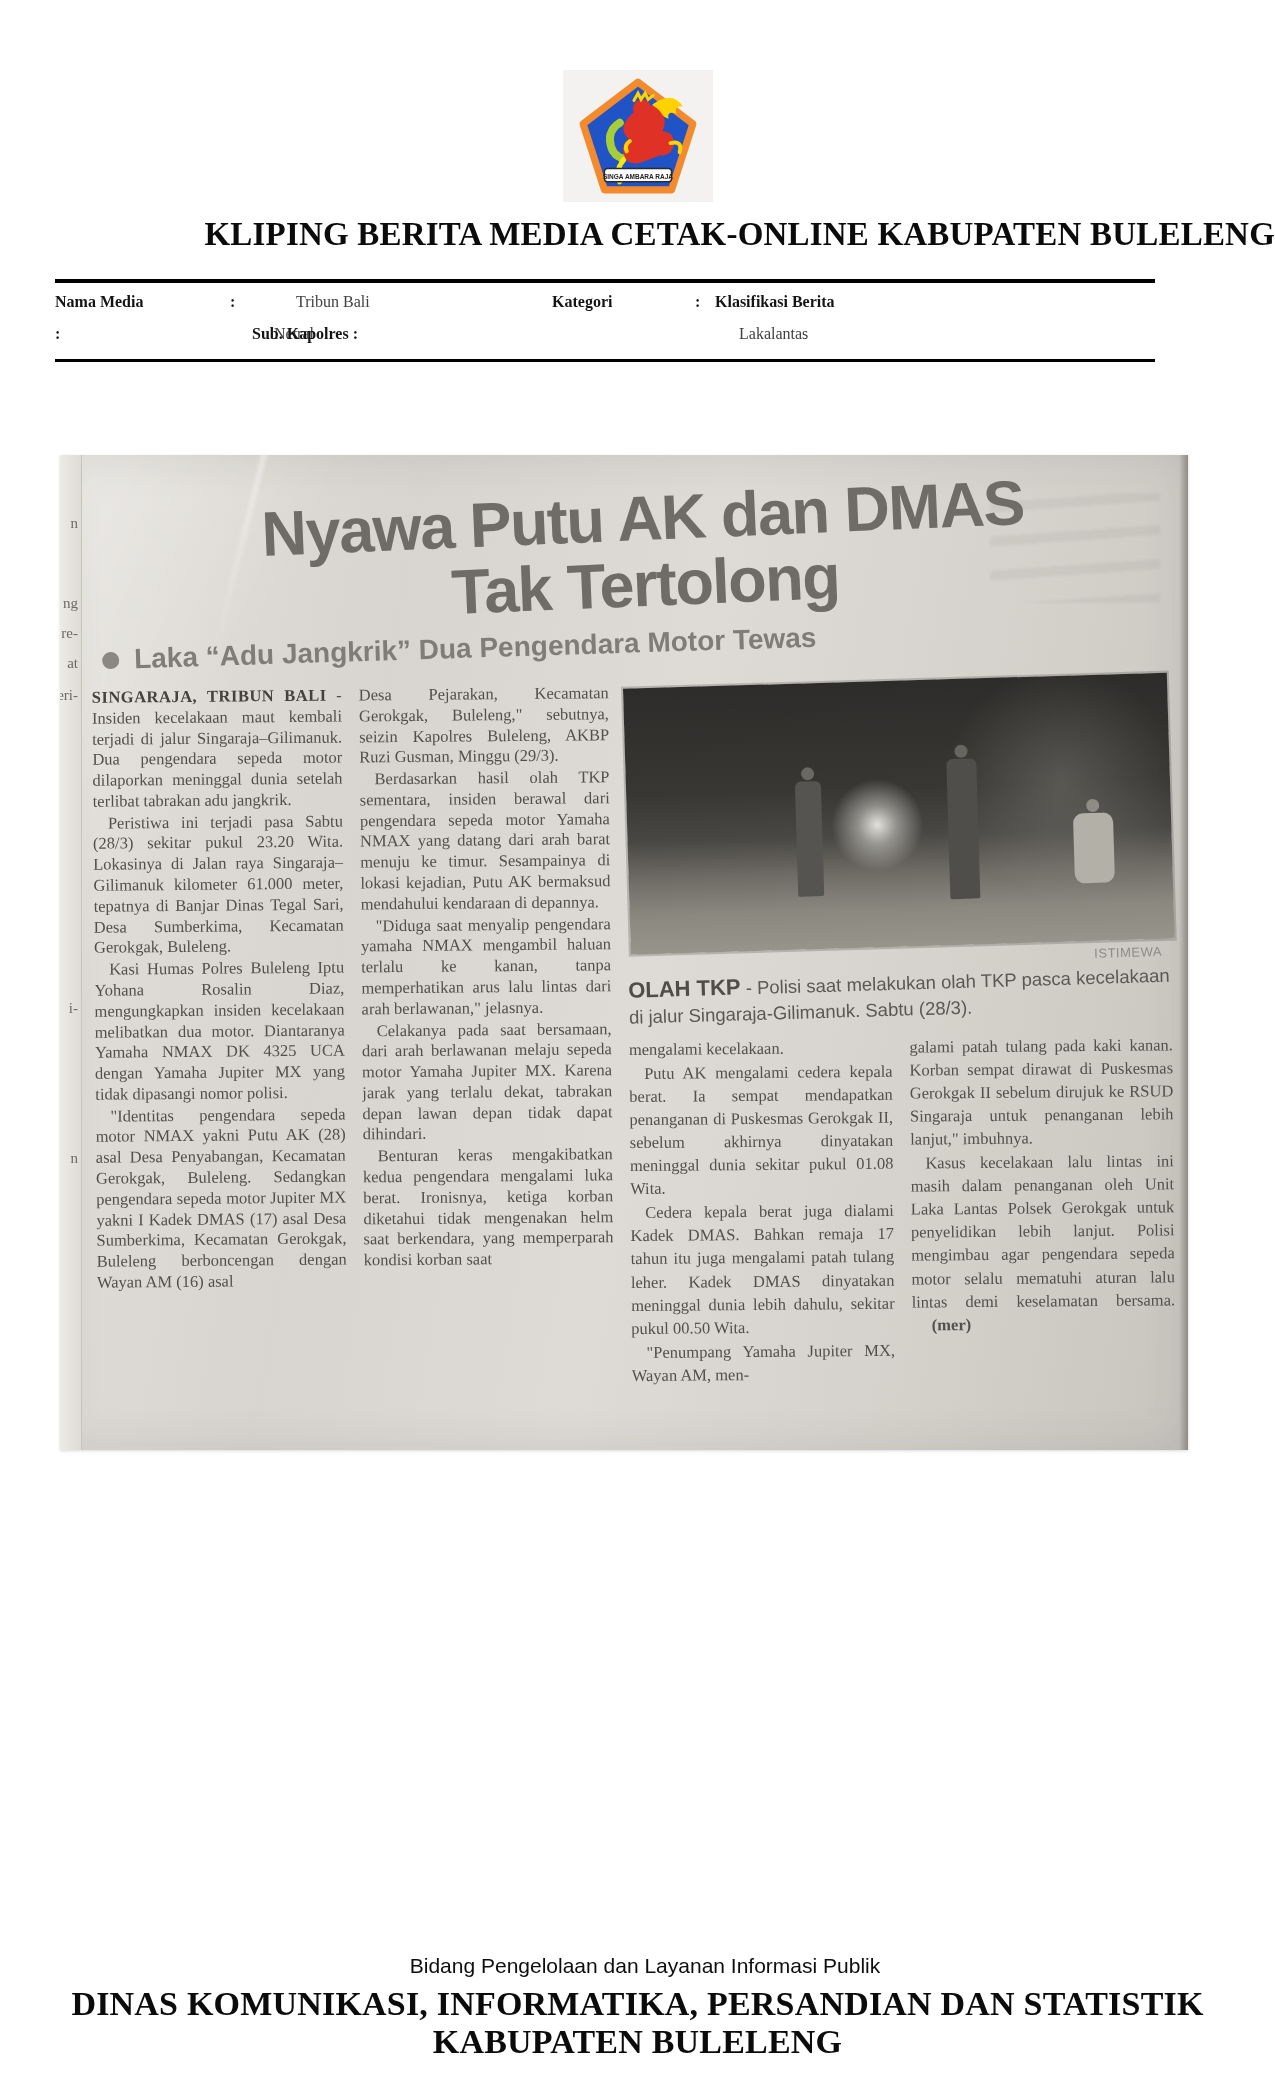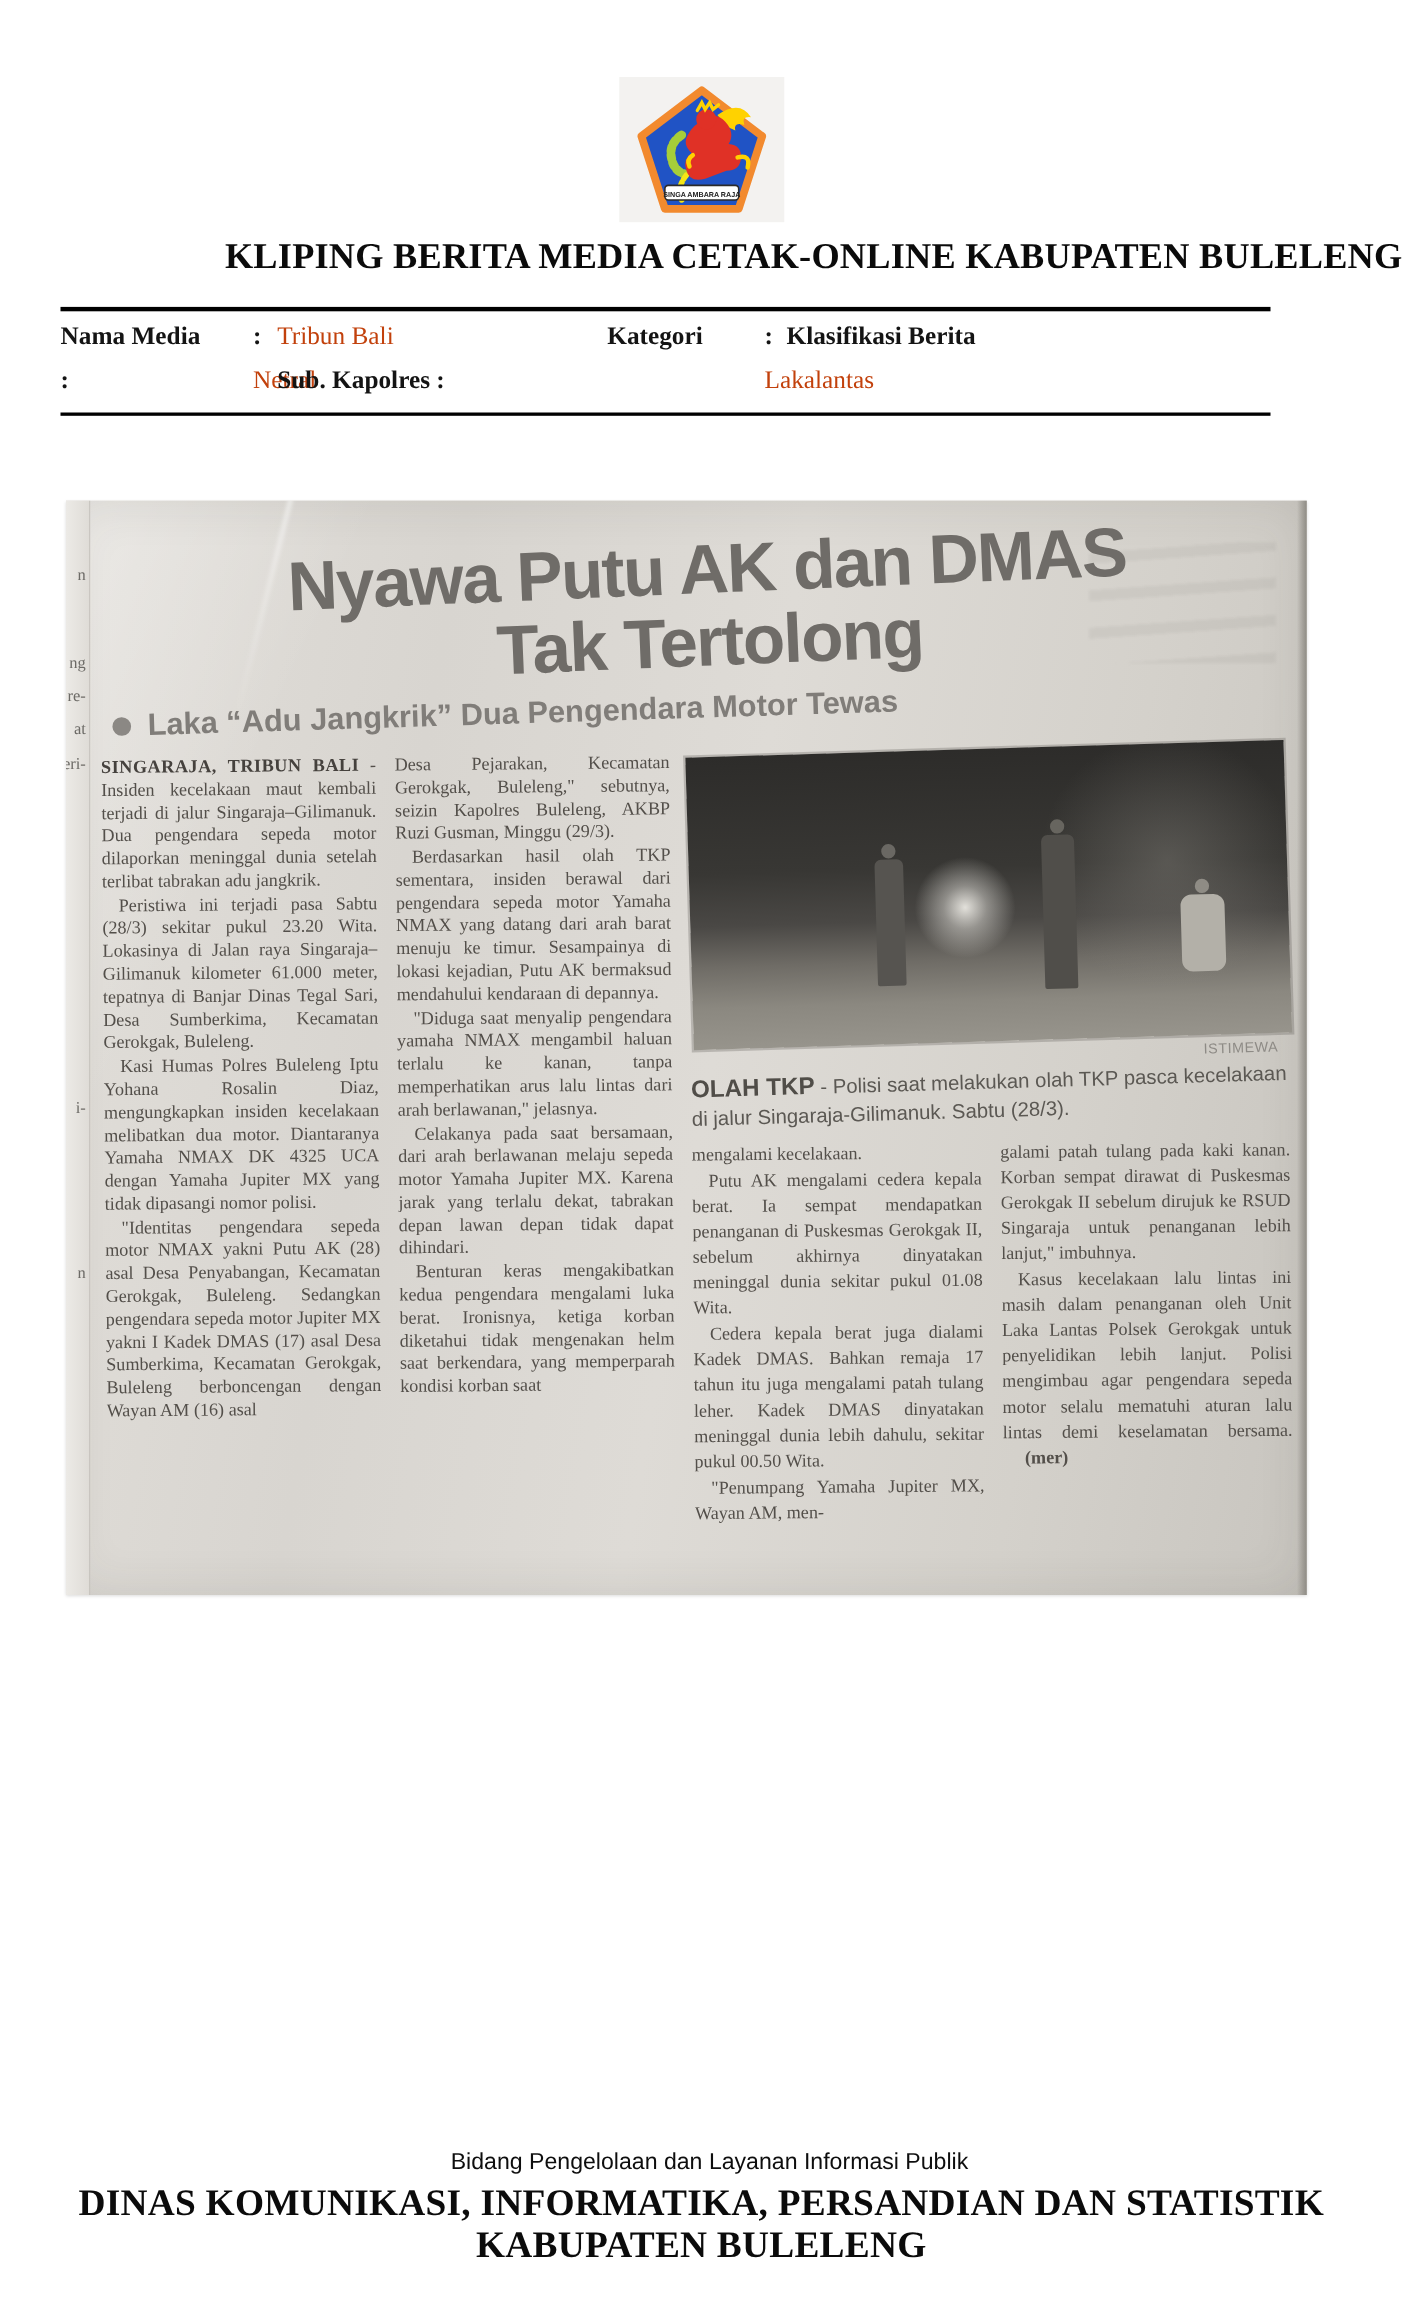--- a/index.html
+++ b/index.html
@@ -27,26 +27,26 @@
 
   
   .meta {
     position:absolute; top:279px; left:55px; width:1100px;
     border-top:4px solid #000; border-bottom:3px solid #000;
     padding:10px 0 16px 0;
   }
   .meta-grid {
     display:grid;
     grid-template-columns:175px 22px 300px 143px 20px 1fr;
-    row-gap:14px; font-size:23px; color:#141414;
+    row-gap:14px; font-size:16px; color:#141414;
     white-space:nowrap; align-items:baseline;
   }
   .m-label { font-weight:bold; }
   .m-colon { font-weight:bold; }
-  .m-value { font-weight:normal; color:#c2410c; }
+  .m-value { font-weight:normal; color:#404040;margin-left:44px; }
 
   
   .clipping {
     position:absolute; left:60px; top:455px; width:1128px; height:995px;
     background:
       linear-gradient(115deg, rgba(255,255,255,0.35) 0%, rgba(255,255,255,0) 18%),
       linear-gradient(100deg, #e2dfda 0%, #d8d5d0 28%, #dedbd6 52%, #d4d1cb 78%, #c8c5bf 100%);
     overflow:hidden;
     box-shadow: inset 0 0 45px rgba(60,55,48,0.12), 0 1px 3px rgba(0,0,0,0.15);
   }

